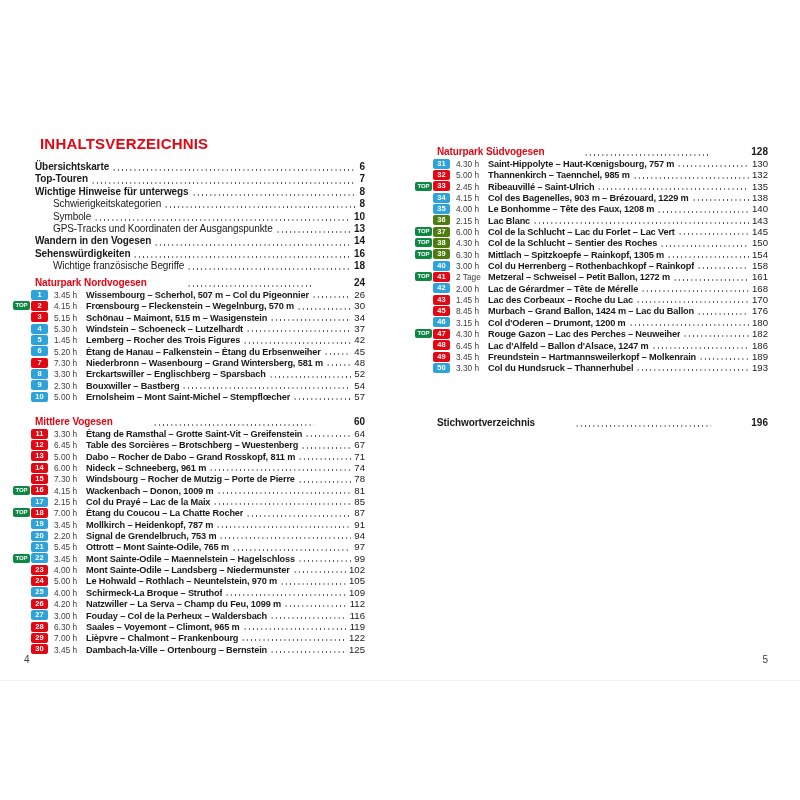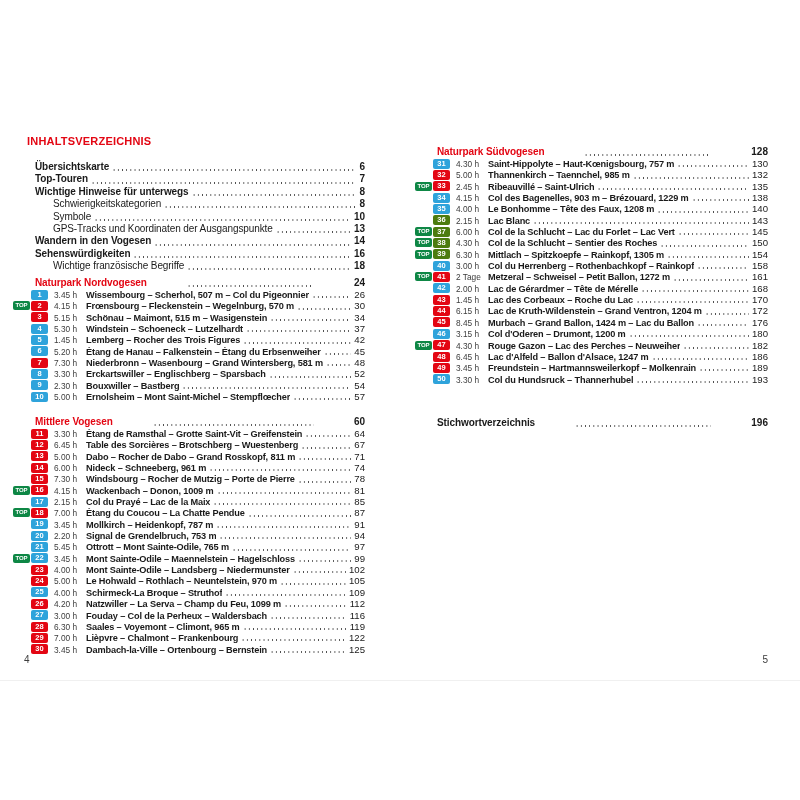--- a/index.html
+++ b/index.html
@@ -13,22 +13,22 @@
     overflow: hidden;
   }
   .page-edge {
     position: absolute;
     left: 0; top: 680px;
     width: 800px; height: 1px;
     background: rgba(0,0,0,0.06);
   }
   .toc-title {
     position: absolute;
-    left: 27px; top: 135px;
-    font-size: 11px;
+    left: 40px; top: 135px;
+    font-size: 15px;
     font-weight: bold;
     letter-spacing: 0.2px;
     color: #e30613;
     white-space: nowrap;
   }
   .block { position: absolute; }
   #front-matter   { left: 35px;  top: 161px; width: 330px; }
   #sec-nord       { left: 35px;  top: 277px; width: 330px; }
   #sec-mitt       { left: 35px;  top: 416px; width: 330px; }
   #sec-sued       { left: 437px; top: 146px; width: 331px; }
@@ -358,21 +358,21 @@
     <span class="duration">2.15 h</span>
     <span class="tour-title">Col du Prayé – Lac de la Maix</span>
     <span class="leader"></span>
     <span class="pg">85</span>
   </div>
 
   <div class="tour-row">
     <span class="top-badge">TOP</span>
     <span class="num-badge diff-red">18</span>
     <span class="duration">7.00 h</span>
-    <span class="tour-title">Étang du Coucou – La Chatte Pendue</span>
+    <span class="tour-title">Étang du Coucou – La Chatte Rocher</span>
     <span class="leader"></span>
     <span class="pg">87</span>
   </div>
 
   <div class="tour-row">
 
     <span class="num-badge diff-blue">19</span>
     <span class="duration">3.45 h</span>
     <span class="tour-title">Mollkirch – Heidenkopf, 787 m</span>
     <span class="leader"></span>
@@ -595,28 +595,20 @@
 
   <div class="tour-row">
 
     <span class="num-badge diff-red">43</span>
     <span class="duration">1.45 h</span>
     <span class="tour-title">Lac des Corbeaux – Roche du Lac</span>
     <span class="leader"></span>
     <span class="pg">170</span>
   </div>
 
-  <div class="tour-row">
-
-    <span class="num-badge diff-red">44</span>
-    <span class="duration">6.15 h</span>
-    <span class="tour-title">Lac de Kruth-Wildenstein – Grand Ventron, 1204 m</span>
-    <span class="leader"></span>
-    <span class="pg">172</span>
-  </div>
 
   <div class="tour-row">
 
     <span class="num-badge diff-red">45</span>
     <span class="duration">8.45 h</span>
     <span class="tour-title">Murbach – Grand Ballon, 1424 m – Lac du Ballon</span>
     <span class="leader"></span>
     <span class="pg">176</span>
   </div>
 

